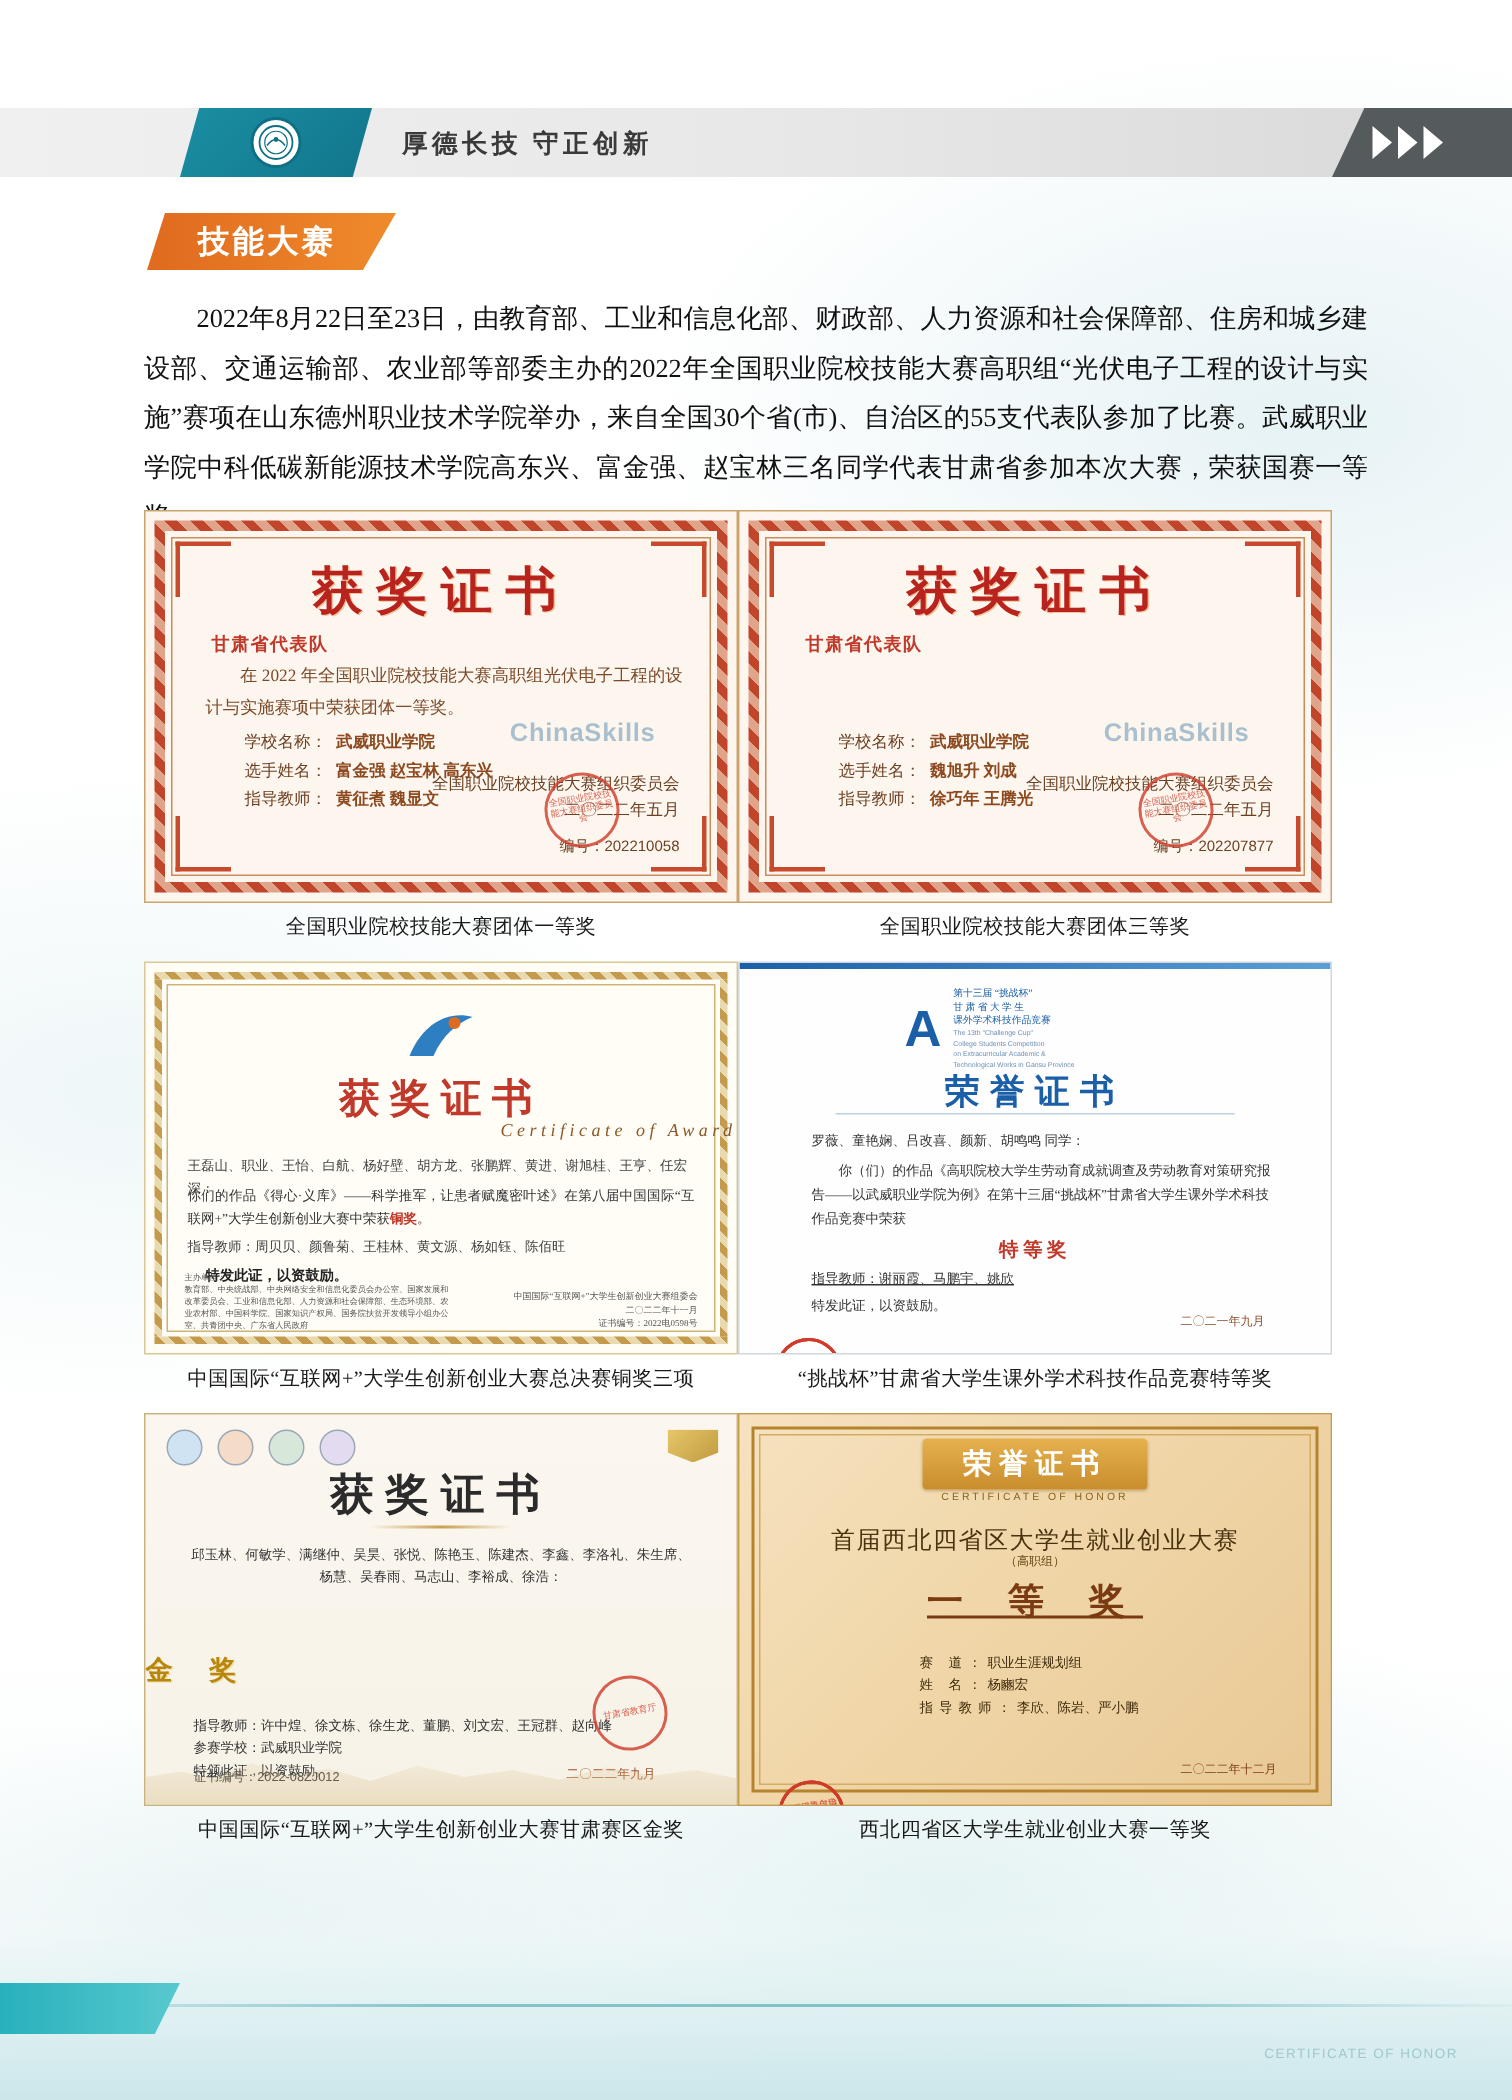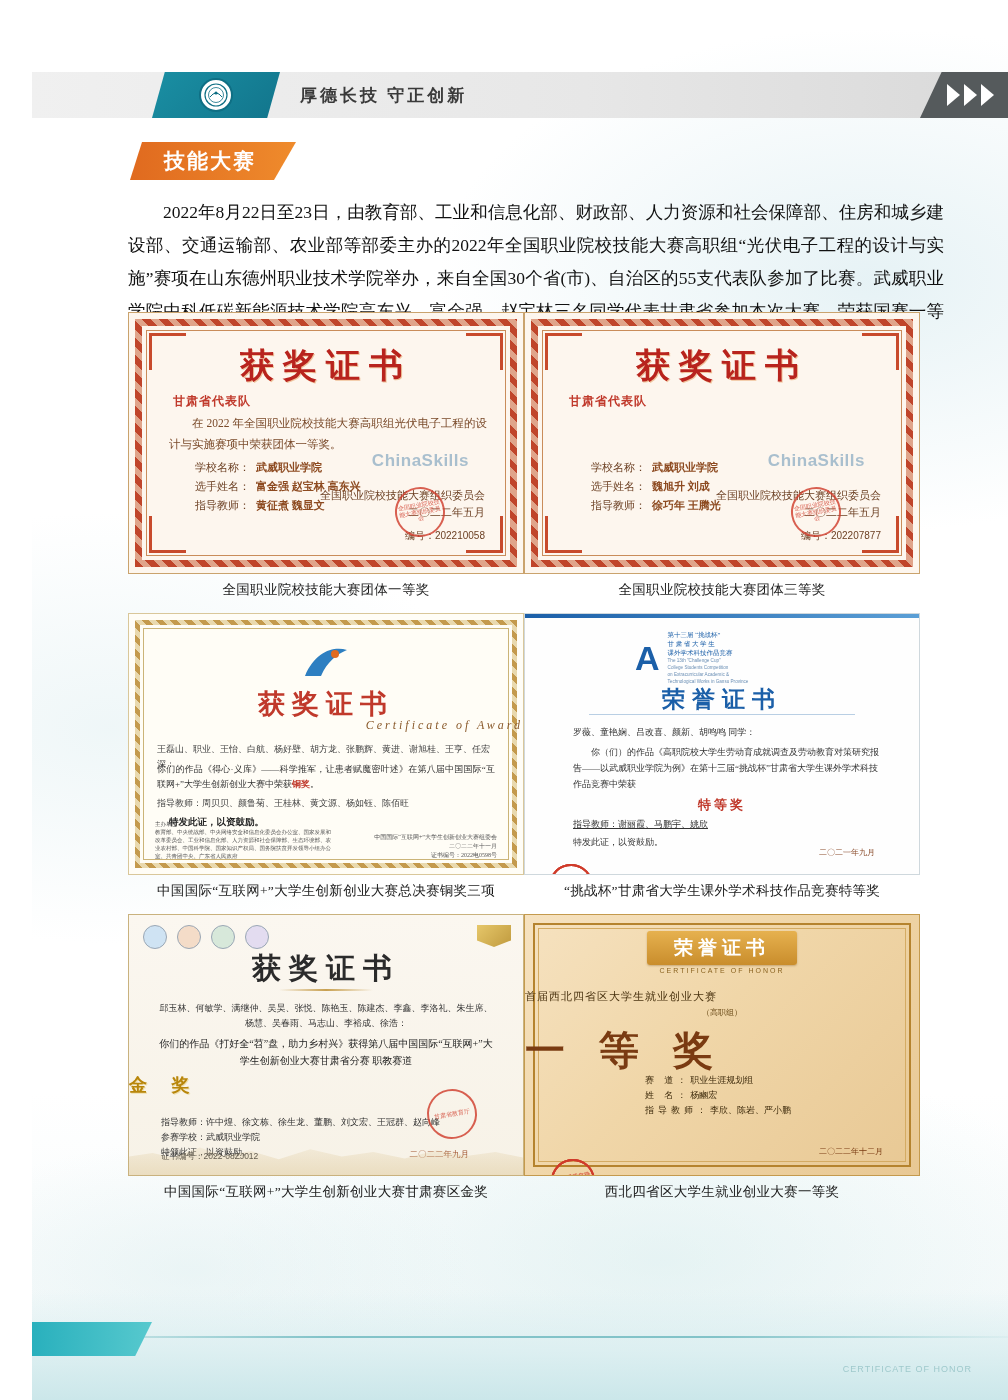--- a/index.html
+++ b/index.html
@@ -17,21 +17,20 @@
 
   
   .page {
     position: absolute;
     inset: 0;
     background:
       radial-gradient(ellipse 620px 360px at 86% 20%, rgba(222,238,242,0.75), rgba(255,255,255,0) 70%),
       radial-gradient(ellipse 520px 300px at 8% 52%, rgba(228,241,243,0.6), rgba(255,255,255,0) 72%),
       linear-gradient(180deg, #ffffff 0%, #ffffff 78%, #f2f8f9 100%);
     overflow: hidden;
-    margin-left: 32px;
   }
   .bg-swoosh {
     position: absolute;
     border-radius: 50%;
     opacity: 0.5;
   }
   .swoosh-1 {
     width: 900px; height: 420px;
     left: 180px; top: 1050px;
     background: radial-gradient(ellipse at 50% 50%, rgba(205,232,232,0.85), rgba(255,255,255,0) 70%);
@@ -161,21 +160,21 @@
     line-height: 33px;
     color: #111111;
     text-align: justify;
     text-indent: 2em;
     font-family: "Liberation Serif", "DejaVu Serif", serif;
   }
 
   
   .cert-grid {
     position: absolute;
-    left: 96px; top: 312px;
+    left: 96px; top: 340px;
     width: 722px;
   }
   .cert-row {
     display: flex;
     justify-content: space-between;
     margin-bottom: 14px;
   }
   .cert-cell {
     width: 396px;
   }
@@ -616,38 +615,41 @@
     left: 0; right: 0; top: 52px;
     text-align: center;
     font-size: 7px;
     letter-spacing: 2px;
     color: #8a6320;
     font-family: "Liberation Sans", sans-serif;
   }
   .cert-e .event {
     position: absolute;
     left: 0; right: 0; top: 74px;
-    font-size: 11px;
+    text-align: center;
+    font-size: 16px;
     color: #4a3310;
     letter-spacing: 1px;
   }
   .cert-e .event-sub {
     position: absolute;
     left: 0; right: 0; top: 92px;
     text-align: center;
     font-size: 8px;
     color: #6a4b18;
   }
   .cert-e .prize {
     position: absolute;
     left: 0; right: 0; top: 108px;
-    font-size: 40px;
+    text-align: center;
+    font-size: 24px;
     letter-spacing: 12px;
     font-weight: bold;
     color: #7a3b12;
+    text-decoration: underline;
   }
   .cert-e .fields {
     position: absolute;
     left: 120px; top: 158px;
     font-size: 9px;
     line-height: 15px;
     color: #3e2b0c;
   }
   .cert-e .fields .lab { letter-spacing: 4px; }
   .cert-e .seals-row {
@@ -827,21 +829,20 @@
           <div class="topmark">
             <span class="badge b1"></span>
             <span class="badge b2"></span>
             <span class="badge b3"></span>
             <span class="badge b4"></span>
           </div>
           <div class="corner-flag"></div>
           <div class="title">获奖证书</div>
           <div class="underline"></div>
           <div class="names">邱玉林、何敏学、满继仲、吴昊、张悦、陈艳玉、陈建杰、李鑫、李洛礼、朱生席、杨慧、吴春雨、马志山、李裕成、徐浩：</div>
-          <div class="desc">你们的作品《打好全“苕”盘，助力乡村兴》获得第八届中国国际“互联网+”大学生创新创业大赛甘肃省分赛  职教赛道</div>
           <div class="prize">金  奖</div>
           <div class="foot">
             <div>指导教师：许中煌、徐文栋、徐生龙、董鹏、刘文宏、王冠群、赵向峰</div>
             <div>参赛学校：武威职业学院</div>
             <div>特颁此证，以资鼓励。</div>
           </div>
           <div class="serial">证书编号：2022-08ZJ012</div>
           <div class="date">二〇二二年九月</div>
           <div class="seal seal-sm" style="right:46px; bottom:36px;">甘肃省教育厅</div>
           <div class="skyline"></div>

